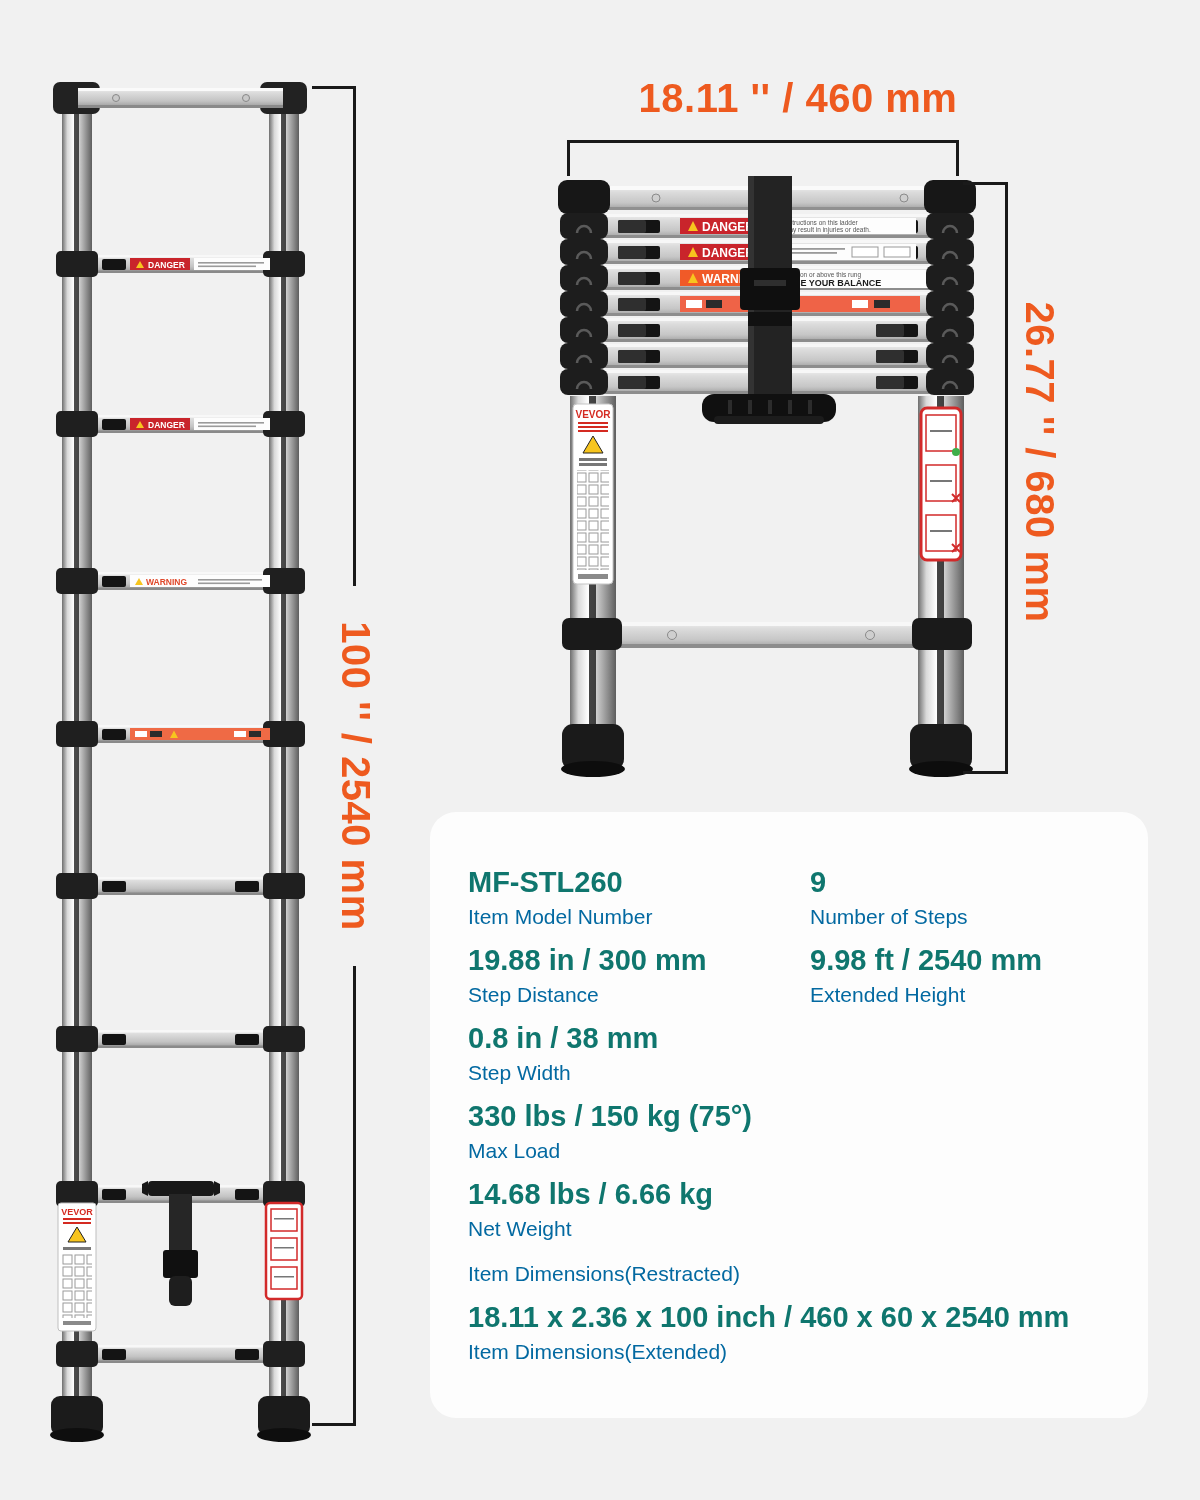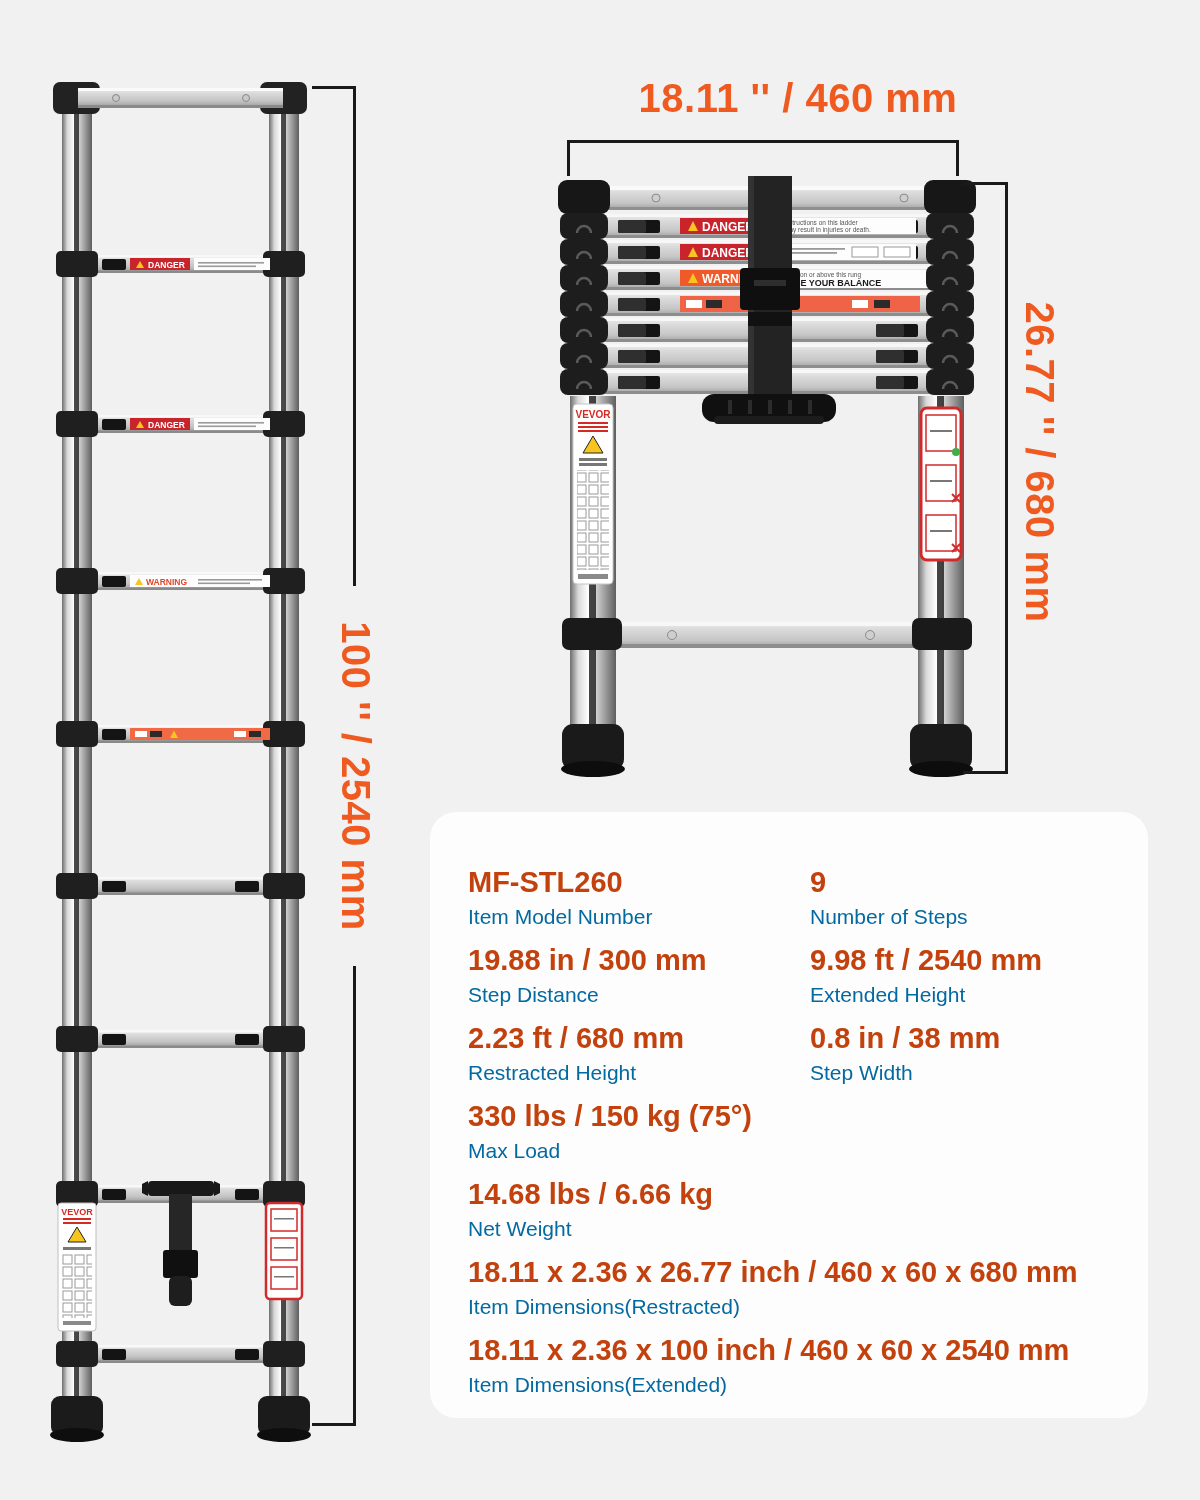--- a/index.html
+++ b/index.html
@@ -8,21 +8,21 @@
   .abs{position:absolute;}
   .dline{position:absolute;background:#1a1a1a;}
   .dim-text{position:absolute;color:#ee5a1f;font-weight:bold;font-size:40px;line-height:48px;
             white-space:nowrap;text-align:center;letter-spacing:0.5px;}
   .vrot{transform:rotate(90deg);width:420px;}
   .spec-panel{position:absolute;left:430px;top:812px;width:718px;height:606px;background:#fdfdfd;
               border-radius:26px;box-sizing:border-box;padding:54px 26px 0 38px;}
   .spec-grid{display:grid;grid-template-columns:342px 1fr;row-gap:15px;}
   .spec-item{display:block;}
   .spec-item.full{grid-column:1 / -1;}
-  .spec-value{color:#c2410c;font-weight:bold;font-size:29px;line-height:33px;white-space:nowrap;}
+  .spec-value{color:#0f766e;font-weight:bold;font-size:29px;line-height:33px;white-space:nowrap;}
   .spec-label{color:#0369a1;font-size:21px;line-height:25px;margin-top:5px;white-space:nowrap;}
   svg text{font-family:"Liberation Sans",sans-serif;}
 </style>
 </head>
 <body>
 
 <div class="canvas">
 
   <svg class="abs" style="left:38px;top:78px" width="285" height="1380" viewBox="0 0 285 1380">
     <defs>
@@ -364,37 +364,32 @@
       </div>
       <div class="spec-item">
         <div class="spec-value">19.88 in / 300 mm</div>
         <div class="spec-label">Step Distance</div>
       </div>
       <div class="spec-item">
         <div class="spec-value">9.98 ft / 2540 mm</div>
         <div class="spec-label">Extended Height</div>
       </div>
       <div class="spec-item">
-        <div class="spec-value">2.23 ft / 680 mm</div>
-        <div class="spec-label">Restracted Height</div>
-      </div>
-      <div class="spec-item">
         <div class="spec-value">0.8 in / 38 mm</div>
         <div class="spec-label">Step Width</div>
       </div>
       <div class="spec-item full">
         <div class="spec-value">330 lbs / 150 kg (75°)</div>
         <div class="spec-label">Max Load</div>
       </div>
       <div class="spec-item full">
         <div class="spec-value">14.68 lbs / 6.66 kg</div>
         <div class="spec-label">Net Weight</div>
       </div>
       <div class="spec-item full">
-        <div class="spec-value">18.11 x 2.36 x 26.77 inch / 460 x 60 x 680 mm</div>
         <div class="spec-label">Item Dimensions(Restracted)</div>
       </div>
       <div class="spec-item full">
         <div class="spec-value">18.11 x 2.36 x 100 inch / 460 x 60 x 2540 mm</div>
         <div class="spec-label">Item Dimensions(Extended)</div>
       </div>
     </div>
   </div>
 
 </div>

